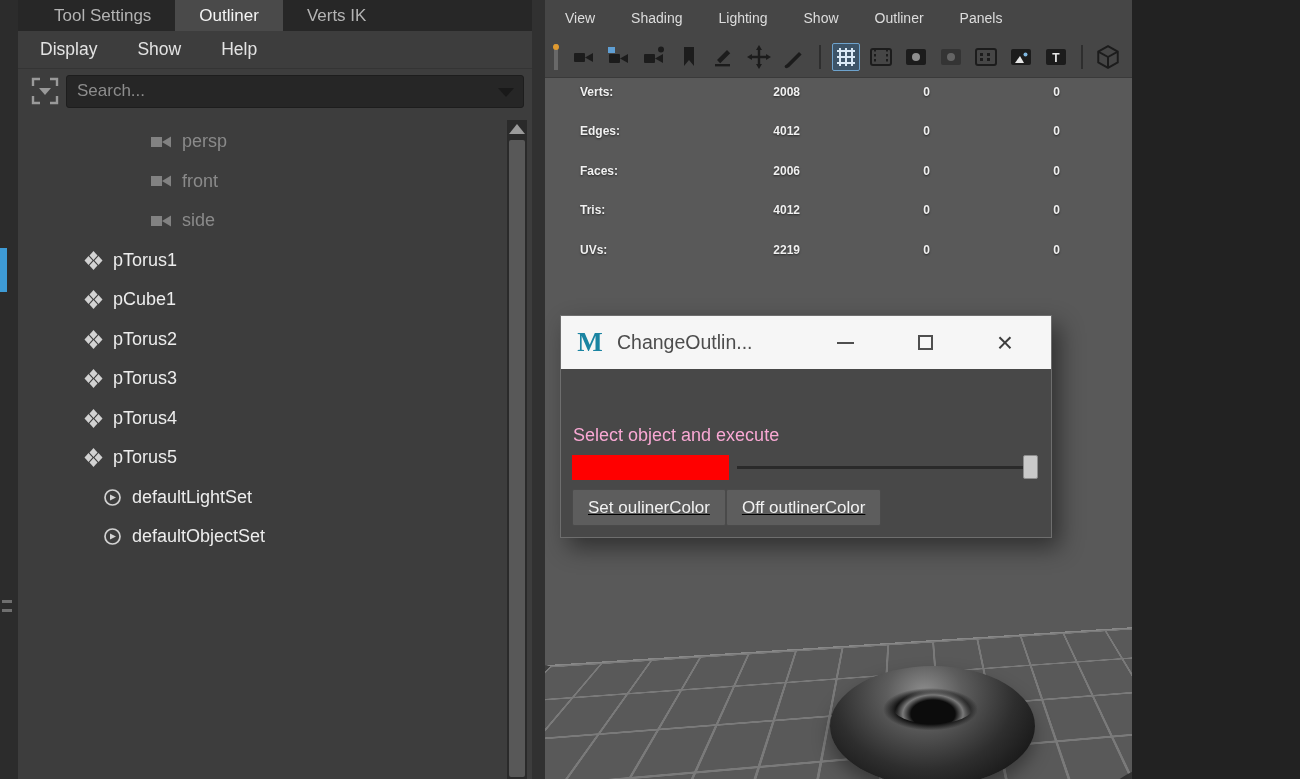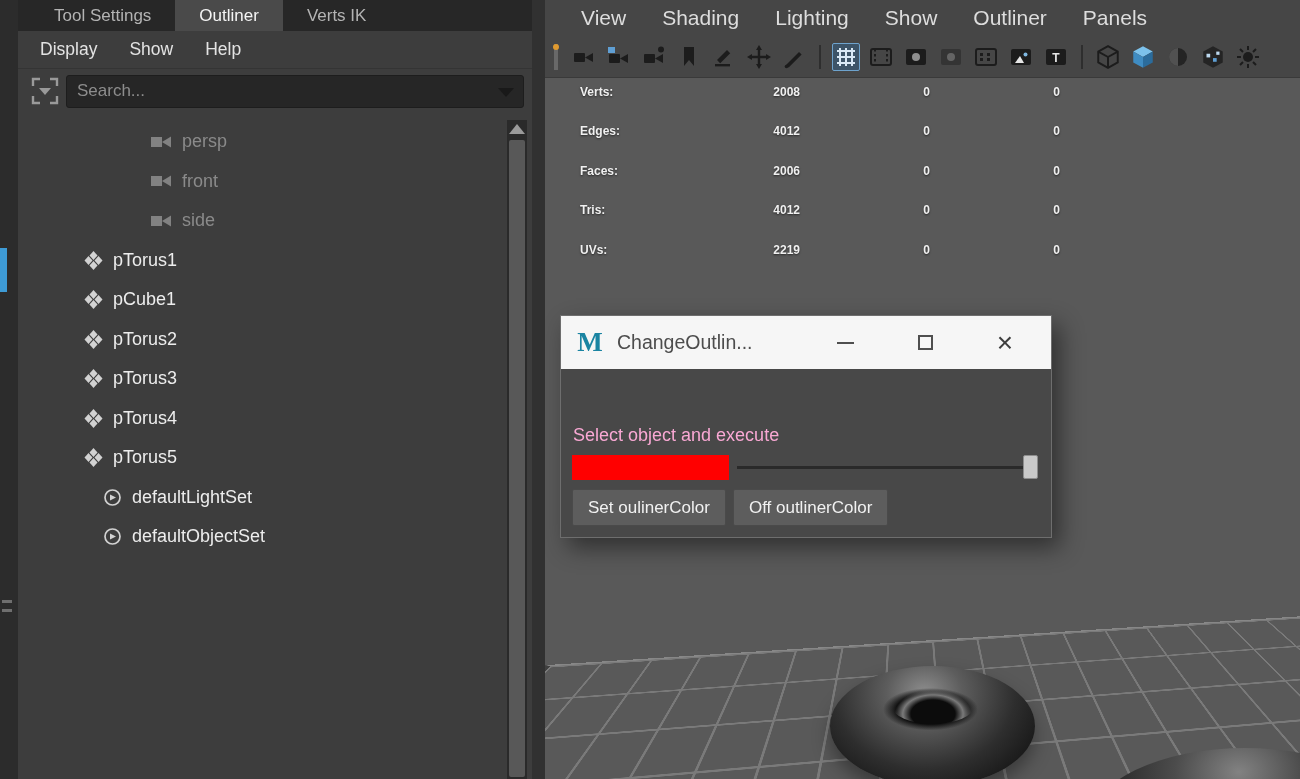--- a/index.html
+++ b/index.html
@@ -1,30 +1,30 @@
 <!DOCTYPE html>
 <html><head>
 <meta charset="utf-8">
 <style>
   * { margin:0; padding:0; box-sizing:border-box; }
   body { font-family:"Liberation Sans", sans-serif; background:#222; }
-  .stage { position:relative; width:1300px; height:779px; overflow:hidden; background:#3d3d3d; }
+  .stage { position:relative; width:1132px; height:779px; overflow:hidden; background:#3d3d3d; }
 
   
   .left-strip { position:absolute; left:0; top:0; width:18px; height:779px; background:#2c2c2c; }
   .strip-accent { position:absolute; left:0; top:248px; width:7px; height:44px; background:#3e9bd6; }
   .strip-grip { position:absolute; left:2px; top:600px; width:10px; }
   .strip-grip div { height:3px; background:#6f6f6f; margin-bottom:6px; }
 
   
   .outliner { position:absolute; left:18px; top:0; width:514px; height:779px; background:#3d3d3d; }
   .tab-bar { height:31px; background:#272727; display:flex; align-items:stretch; padding-left:12px; }
   .tab { padding:0 24px; display:flex; align-items:center; font-size:17px; color:#b3b3b3; cursor:default; }
   .tab.active { background:#4a4a4a; color:#f4f4f4; }
-  .menu-bar { height:38px; display:flex; align-items:center; gap:32px; padding-left:22px;
+  .menu-bar { height:38px; display:flex; align-items:center; gap:40px; padding-left:22px;
               font-size:17.5px; color:#e3e3e3; border-bottom:1px solid #343434; }
   .search-row { display:flex; align-items:center; gap:4px; height:44px; padding:0 8px 0 10px; }
   .filter-btn { width:34px; height:34px; display:flex; align-items:center; justify-content:center; }
   .search-field { flex:1; position:relative; height:33px; background:#262626; border:1px solid #1d1d1d;
                   border-radius:3px; display:flex; align-items:center; padding:0 32px 0 10px; }
   .search-field input { width:100%; background:transparent; border:0; outline:0; color:#c9c9c9; font-size:17px; }
   .search-field input::placeholder { color:#8d8d8d; }
   .search-arrow { position:absolute; right:9px; top:12px; width:0; height:0;
                   border-left:8px solid transparent; border-right:8px solid transparent; border-top:9px solid #191919; }
   .tree { position:absolute; left:0; top:122px; right:28px; bottom:0; }
@@ -38,22 +38,22 @@
   .scrollbar { position:absolute; right:5px; top:120px; bottom:0; width:20px; background:#2a2a2a; }
   .sb-up { position:absolute; left:2px; top:4px; width:0; height:0;
            border-left:8px solid transparent; border-right:8px solid transparent; border-bottom:10px solid #9a9a9a; }
   .sb-thumb { position:absolute; left:2px; right:2px; top:20px; bottom:2px; background:#585858; border-radius:2px; }
 
   .panel-gap { position:absolute; left:532px; top:0; width:13px; height:779px; background:#313131; }
 
   
   .viewport { position:absolute; left:545px; top:0; width:755px; height:779px; background:#595959; overflow:hidden; }
   .vp-chrome { position:absolute; top:0; left:0; right:0; height:78px; background:#464646; border-bottom:1px solid #3a3a3a; }
-  .vp-menus { height:36px; display:flex; align-items:center; gap:36px; padding-left:36px;
-              font-size:21px; color:#dddddd; }
+  .vp-menus { height:36px; display:flex; align-items:center; gap:36px; padding-left:20px;
+              font-size:14px; color:#dddddd; }
   .vp-toolbar { height:42px; display:flex; align-items:center; gap:7px; padding-left:7px; }
   .tb { width:28px; height:28px; display:flex; align-items:center; justify-content:center; flex:0 0 auto; }
   .tb svg { display:block; }
   .tb.active { background:#3d5468; border:1px solid #6ea3cd; border-radius:2px; }
   .tb-sep { width:2px; height:24px; background:#2e2e2e; margin:0 4px; flex:0 0 auto; }
   .tb-handle { position:relative; width:4px; height:26px; background:#686868; margin:0 5px 0 2px; flex:0 0 auto; }
   .tb-handle::before { content:''; position:absolute; left:-1px; top:0; width:6px; height:6px; border-radius:50%; background:#e09a2f; }
   .dim { opacity:.42; }
 
   
@@ -89,21 +89,21 @@
   .wc-min { width:17px; height:2px; background:#4f4f4f; }
   .wc-max { width:15px; height:15px; border:2px solid #4f4f4f; }
   .wc-close { font-size:28px; line-height:1; color:#3e3e3e; }
   .dlg-body { padding:5px 11px 11px; }
   .dlg-instruction { font-size:18px; color:#f9a8d4; padding:3px 1px 8px;margin-top:48px; }
   .slider-row { display:flex; align-items:center; height:26px; }
   .swatch { width:157px; height:25px; background:#ff0000; }
   .groove { flex:1; position:relative; height:3px; background:#2a2a2a; margin-left:8px; margin-right:2px; }
   .handle-sq { position:absolute; right:0; top:50%; transform:translateY(-50%);
                width:15px; height:24px; background:#c9c9c9; border:1px solid #8d8d8d; border-radius:2px; }
-  .btn-row { display:flex; gap:7px; margin-top:9px; }
+  .btn-row { display:flex; margin-top:9px;text-decoration:underline; }
   .dlg-btn { height:37px; padding:0 15px; display:flex; align-items:center; background:#5d5d5d;
              border:1px solid #4a4a4a; border-radius:2px; color:#f1f1f1; font-size:17px; cursor:default; }
 </style>
 </head>
 <body>
 
 <div class="stage">
 
   <div class="left-strip">
     <div class="strip-accent"></div>

